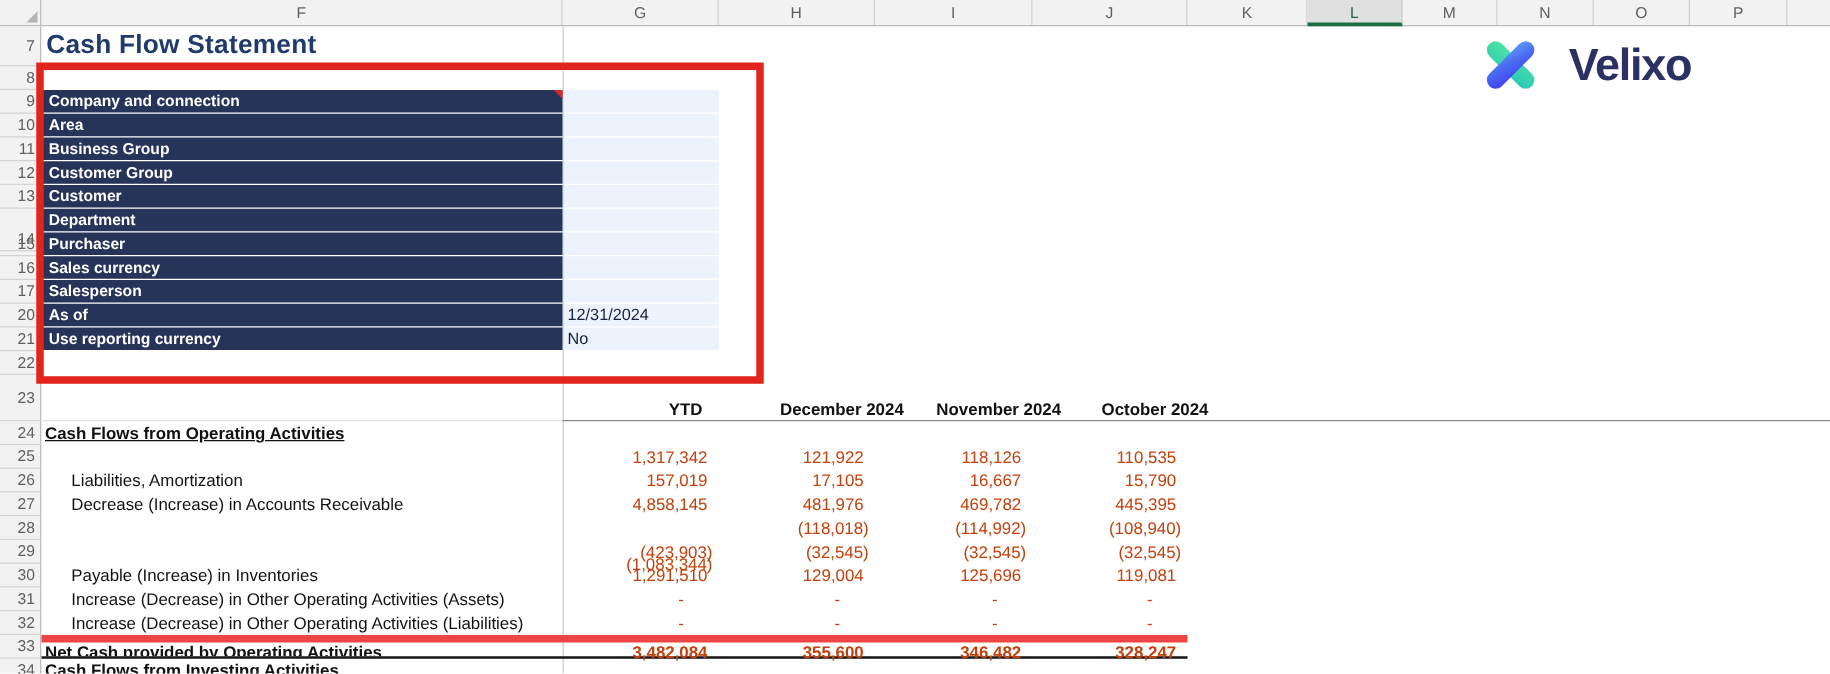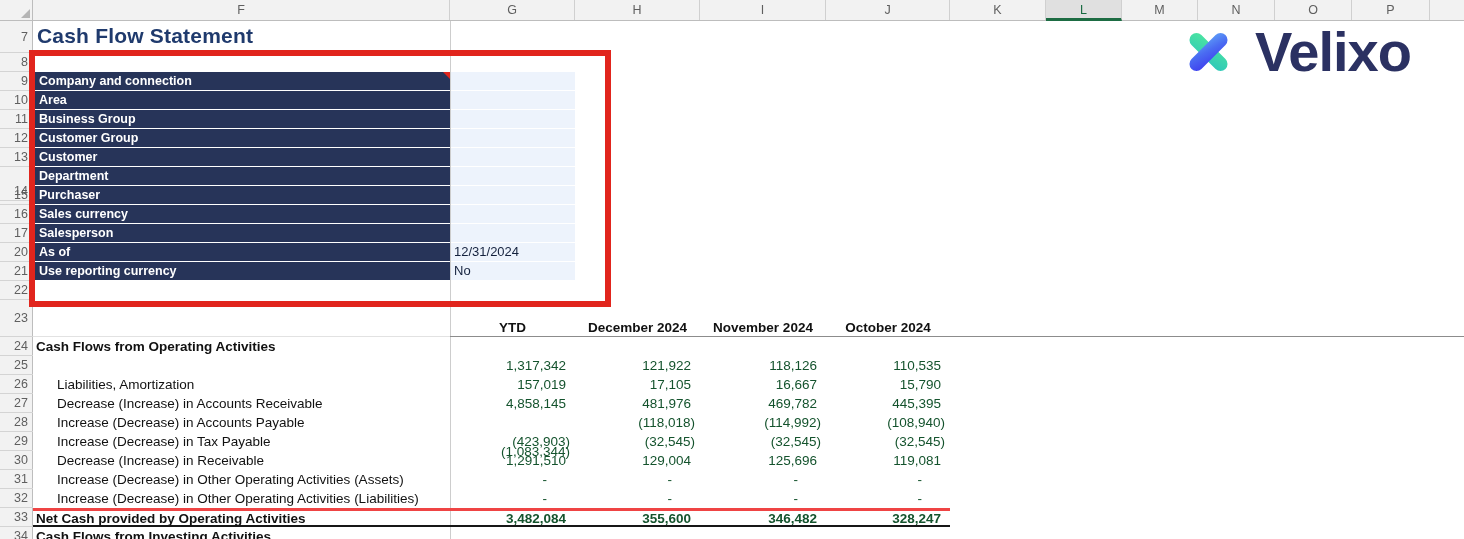--- a/index.html
+++ b/index.html
@@ -34,37 +34,37 @@
           box-sizing:border-box;white-space:nowrap;z-index:2;}
   .fvalue{position:absolute;left:451px;width:124px;height:18px;background:#edf3fc;
           font-size:13px;line-height:18px;color:#14213d;padding-left:3px;
           box-sizing:border-box;white-space:nowrap;z-index:2;}
   .comment-tri{position:absolute;right:0;top:0;width:0;height:0;
                border-top:7px solid #e0251c;border-left:7px solid transparent;}
   .redbox{position:absolute;left:29px;top:50px;width:582px;height:257px;
           border:6px solid #e1251d;box-sizing:border-box;z-index:6;}
   
   .phdr{position:absolute;top:318px;height:19px;line-height:19px;font-weight:bold;
-        font-size:13.5px;text-align:center;color:#111;z-index:1;white-space:nowrap;}
+        font-size:13.5px;text-align:center;color:#111;z-index:1;white-space:nowrap;padding-left:36px;}
   .srow{position:absolute;left:33px;width:917px;height:19px;box-sizing:border-box;z-index:1;}
   .srow .lbl{position:absolute;left:0;top:0;width:417px;height:100%;line-height:19px;
              font-size:13.5px;color:#111;white-space:nowrap;overflow:hidden;box-sizing:border-box;}
-  .srow.section .lbl{font-weight:bold;padding-left:3px;}
+  .srow.section .lbl{font-weight:bold;padding-left:3px;text-decoration:underline;}
   .srow.detail .lbl{padding-left:24px;}
-  .srow.total{border-top:3px solid #ef4444;border-bottom:2px solid #161616;}
+  .srow.total{border-top:6px solid #ef4444;border-bottom:2px solid #161616;}
   .srow.total .lbl{font-weight:bold;padding-left:3px;line-height:16px;}
   .num{position:absolute;top:0;height:100%;line-height:19px;font-size:13.5px;text-align:right;
-       color:#14532d;box-sizing:border-box;white-space:nowrap;}
+       color:#c2410c;box-sizing:border-box;white-space:nowrap;}
   .num.pos{padding-right:9px;}
   .num.neg{padding-right:5px;}
   .num.dash{padding-right:28px;}
   .srow.total .num{font-weight:bold;line-height:16px;}
   
   .logo{position:absolute;left:1182px;top:27px;height:50px;display:flex;align-items:center;gap:20px;z-index:4;}
-  .logo-text{font-size:56px;font-weight:700;color:#2b3162;letter-spacing:-1px;line-height:1;}
+  .logo-text{font-size:36px;font-weight:700;color:#2b3162;letter-spacing:-1px;line-height:1;}
 </style>
 </head>
 <body>
 
 <div id="sheet">
 
   <div class="vline"></div>
   <div class="hdr-underline-light"></div>
   <div class="hdr-underline"></div>
 
@@ -172,35 +172,33 @@
         <div class="num pos" style="left: 793px; width: 124px;">15,790</div>
       </div>
       <div class="srow detail" style="top: 394px;">
         <div class="lbl">Decrease (Increase) in Accounts Receivable</div>
         <div class="num pos" style="left: 417px; width: 125px;">4,858,145</div>
         <div class="num pos" style="left: 542px; width: 125px;">481,976</div>
         <div class="num pos" style="left: 667px; width: 126px;">469,782</div>
         <div class="num pos" style="left: 793px; width: 124px;">445,395</div>
       </div>
       <div class="srow detail" style="top: 413px;">
-        <div class="lbl">Increase (Decrease) in Accounts Payable</div>
         <div class="num neg" style="left: 417px; width: 125px; margin-top: 29px;">(1,083,344)</div>
         <div class="num neg" style="left: 542px; width: 125px;">(118,018)</div>
         <div class="num neg" style="left: 667px; width: 126px;">(114,992)</div>
         <div class="num neg" style="left: 793px; width: 124px;">(108,940)</div>
       </div>
       <div class="srow detail" style="top: 432px;">
-        <div class="lbl">Increase (Decrease) in Tax Payable</div>
         <div class="num neg" style="left: 417px; width: 125px;">(423,903)</div>
         <div class="num neg" style="left: 542px; width: 125px;">(32,545)</div>
         <div class="num neg" style="left: 667px; width: 126px;">(32,545)</div>
         <div class="num neg" style="left: 793px; width: 124px;">(32,545)</div>
       </div>
       <div class="srow detail" style="top: 451px;">
-        <div class="lbl">Decrease (Increase) in Receivable</div>
+        <div class="lbl">Payable (Increase) in Inventories</div>
         <div class="num pos" style="left: 417px; width: 125px;">1,291,510</div>
         <div class="num pos" style="left: 542px; width: 125px;">129,004</div>
         <div class="num pos" style="left: 667px; width: 126px;">125,696</div>
         <div class="num pos" style="left: 793px; width: 124px;">119,081</div>
       </div>
       <div class="srow detail" style="top: 470px;">
         <div class="lbl">Increase (Decrease) in Other Operating Activities (Assets)</div>
         <div class="num dash" style="left: 417px; width: 125px;">-</div>
         <div class="num dash" style="left: 542px; width: 125px;">-</div>
         <div class="num dash" style="left: 667px; width: 126px;">-</div>

